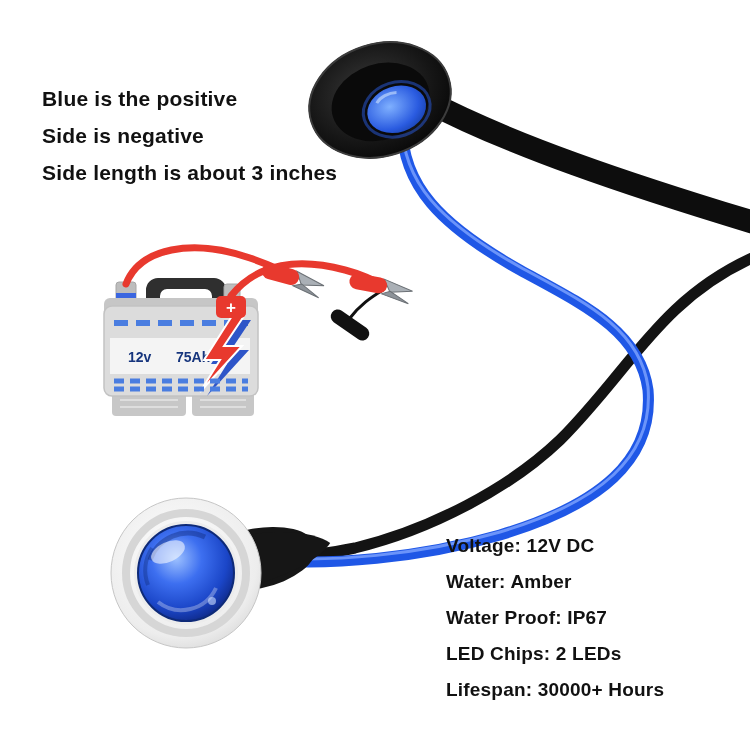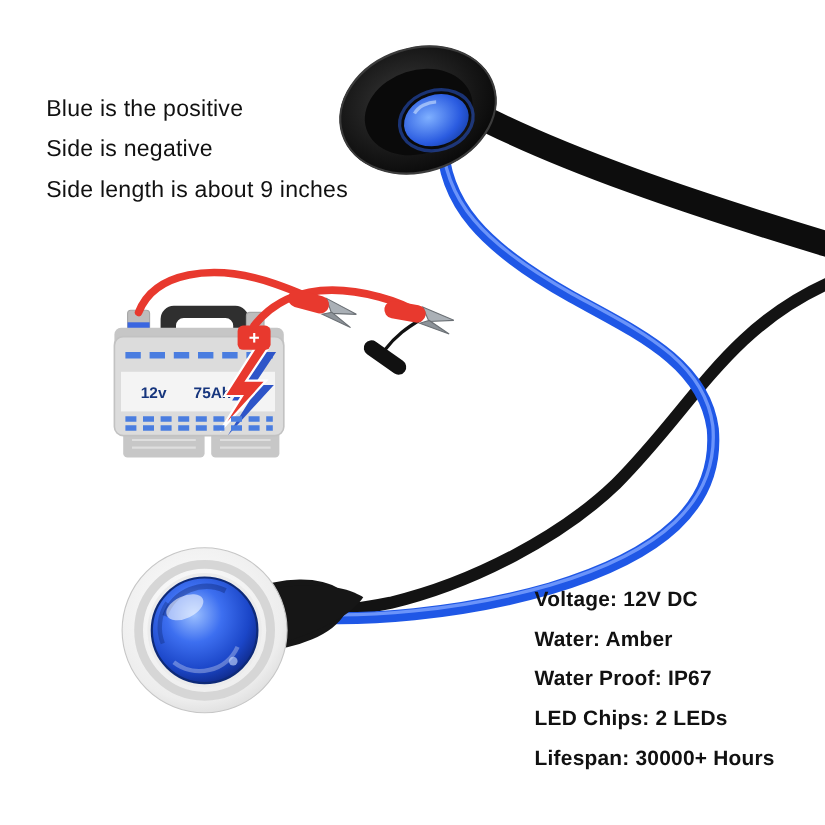--- a/index.html
+++ b/index.html
@@ -1,23 +1,23 @@
 <!DOCTYPE html>
 <html><head>
 <meta charset="utf-8">
 <style>
   html,body{margin:0;padding:0;background:#ffffff;}
   #stage{
     position:relative;width:750px;height:750px;background:#ffffff;overflow:hidden;
     font-family:"Liberation Sans",sans-serif;
   }
   #art{position:absolute;left:0;top:0;}
-  .annotations{position:absolute;left:42px;top:80px;color:#111;font-weight:normal;}
+  .annotations{position:absolute;left:42px;top:80px;color:#111;font-weight:bold;}
   .annotations .ann-line{font-size:21px;line-height:37px;letter-spacing:0.2px;}
-  .specs{position:absolute;left:486px;top:528px;color:#111;font-weight:bold;}
+  .specs{position:absolute;left:446px;top:528px;color:#111;font-weight:bold;}
   .specs .spec-line{font-size:19px;line-height:36px;letter-spacing:0.2px;}
 </style>
 </head>
 <body>
 
 <div id="stage">
 
   <svg id="art" width="750" height="750" viewBox="0 0 750 750">
     <defs>
       <radialGradient id="gradLensFront" cx="40%" cy="35%" r="75%">
@@ -132,21 +132,21 @@
       <path d="M158,602 A38,38 0 0 0 216,588" fill="none" stroke="#ffffff" stroke-width="4" opacity="0.3"></path>
       <path d="M148,585 A40,40 0 0 1 152,548" fill="none" stroke="#081d60" stroke-width="4" opacity="0.3"></path>
       <ellipse cx="168" cy="552" rx="18" ry="10" fill="#ffffff" opacity="0.55" transform="rotate(-25 168 552)"></ellipse>
       <circle cx="212" cy="601" r="4" fill="#cfe0ff" opacity="0.6"></circle>
     </g>
   </svg>
 
   <div class="annotations">
     <div class="ann-line">Blue is the positive</div>
     <div class="ann-line">Side is negative</div>
-    <div class="ann-line">Side length is about 9 inches</div>
+    <div class="ann-line">Side length is about 3 inches</div>
   </div>
 
   <div class="specs">
     <div class="spec-line">Voltage: 12V DC</div>
     <div class="spec-line">Water: Amber</div>
     <div class="spec-line">Water Proof: IP67</div>
     <div class="spec-line">LED Chips: 2 LEDs</div>
     <div class="spec-line">Lifespan: 30000+ Hours</div>
   </div>
 

